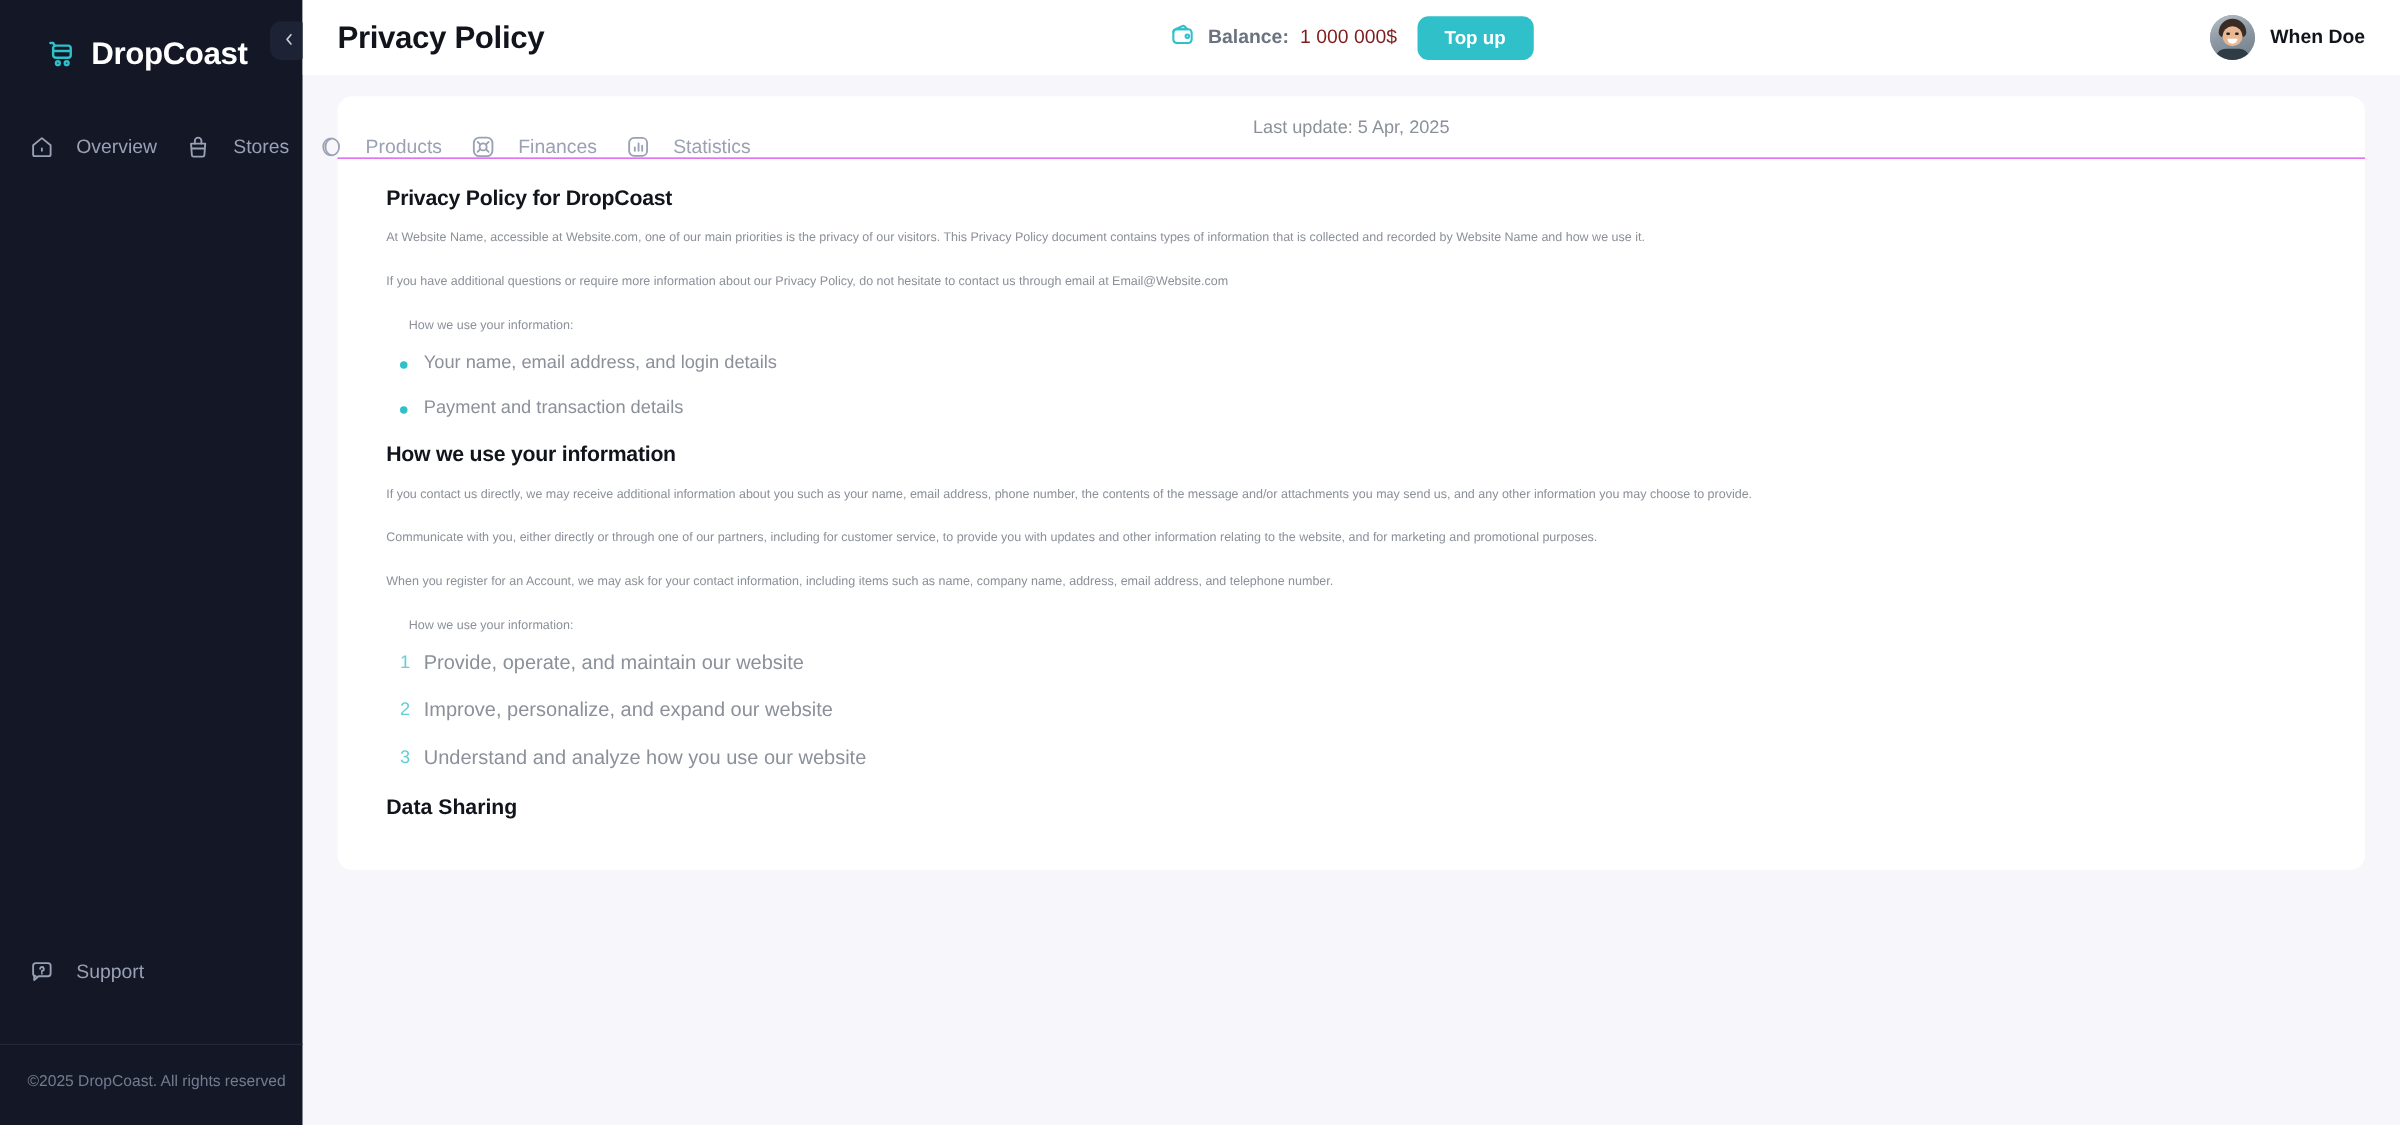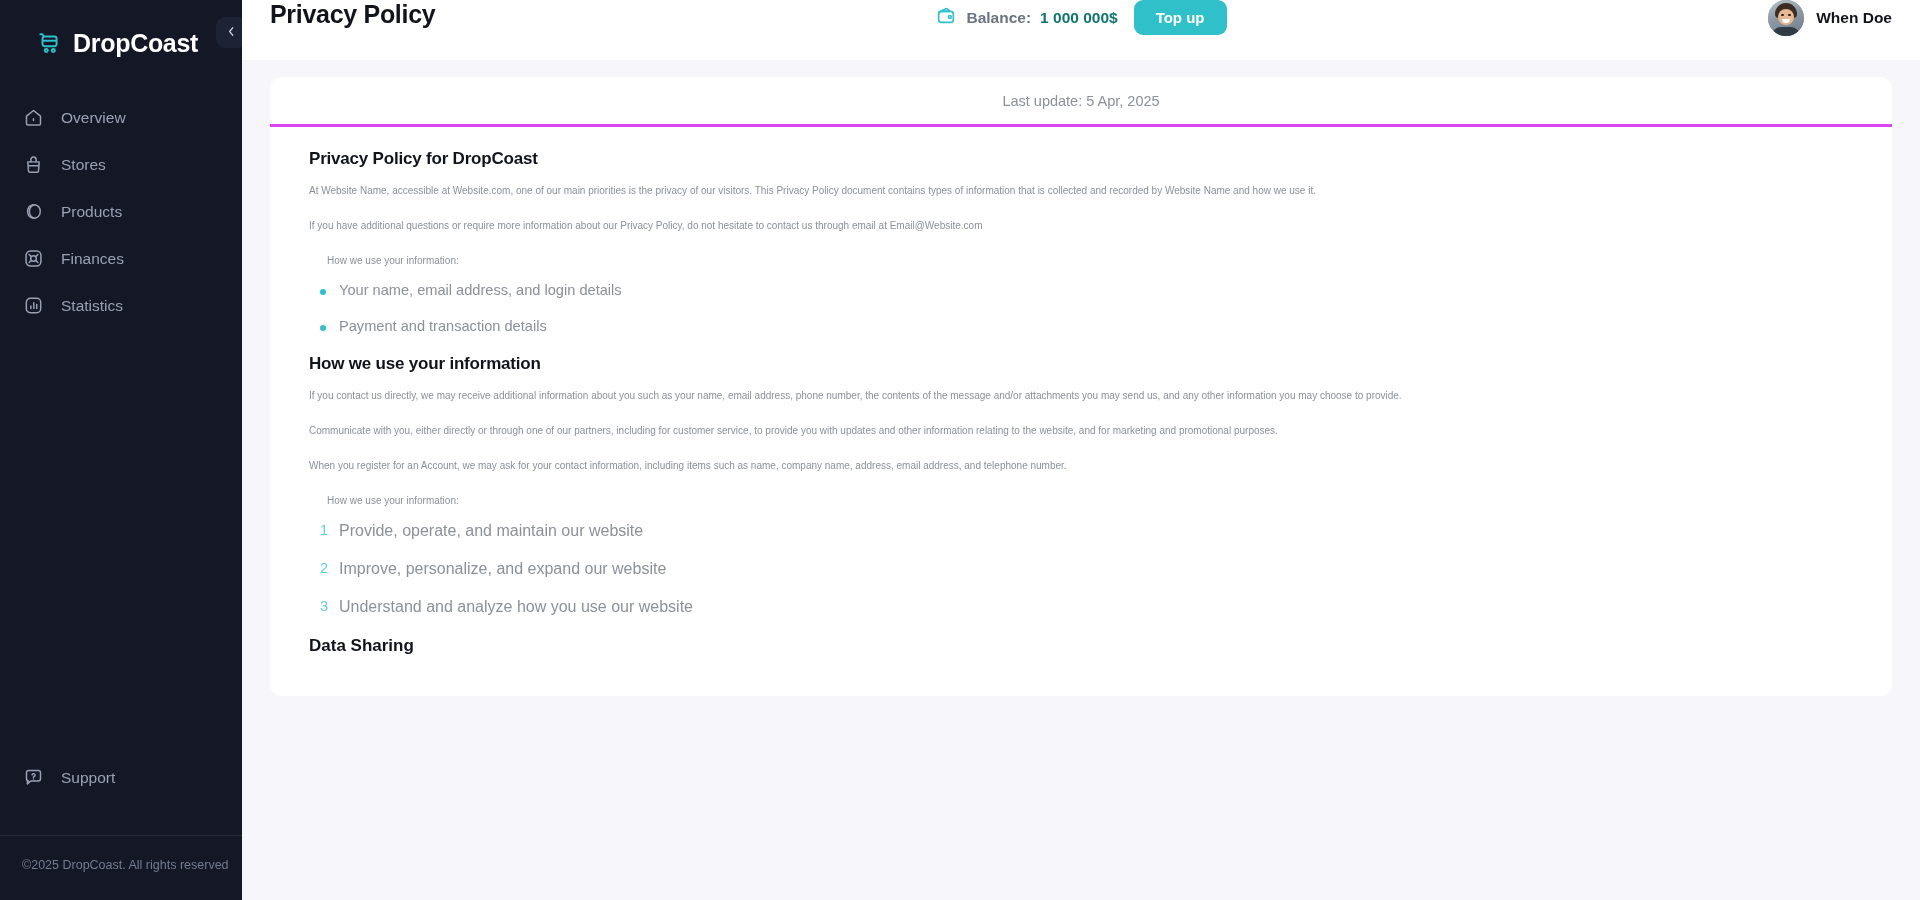--- a/index.html
+++ b/index.html
@@ -27,21 +27,21 @@
     color: #ffffff; font-size: 25px; font-weight: bold;
     letter-spacing: -0.3px;
   }
   .collapse-btn {
     position: absolute; top: 17px; left: 216px;
     width: 31px; height: 31px; border-radius: 9px;
     background: #1d2335;
     display: flex; align-items: center; justify-content: center;
     cursor: pointer; border: none;
   }
-  .nav { margin-top: 28px; display: flex; flex-direction: column; }
+  .nav { margin-top: 28px; display: flex; }
   .nav-item {
     display: flex; align-items: center; gap: 17px;
     height: 47px; padding-left: 22px;
     color: #9aa1b4; font-size: 15.5px;
     cursor: pointer; text-decoration: none;
   }
   .nav-item + .nav-item { margin-top: 0px; }
   .nav-item .ico { width: 22px; height: 22px; flex: none;
                    display: flex; align-items: center; justify-content: center; }
   .nav-spacer { flex: 1 1 auto; }
@@ -57,36 +57,36 @@
   .copyright {
     color: #6d7governing; color: #747c90; font-size: 12.5px;
     padding: 22px 0 0 22px; height: 64px;
   }
 
   
   .main { flex: 1 1 auto; display: flex; flex-direction: column;
           background: #f7f7fb; height: 900px; overflow: hidden; }
   .topbar {
     height: 60px; min-height: 60px; background: #ffffff;
-    display: flex; align-items: flex-start; padding: 0 28px 0 28px;
+    display: flex; align-items: center; padding: 0 28px 0 28px;
     position: relative;
   }
   .page-title {
     font-size: 25px; font-weight: bold; color: #12141c;
     letter-spacing: -0.3px;
   }
   .topbar-center {
     position: absolute; left: 0; right: 0;
     display: flex; align-items: center; justify-content: center; gap: 16px;
     pointer-events: none;
   }
   .topbar-center > * { pointer-events: auto; }
   .balance-wrap { display: flex; align-items: center; gap: 9px; }
   .balance-label { font-size: 15.5px; color: #6b7280; font-weight: bold; }
-  .balance-value { font-size: 15.5px; color: #0f766e; font-weight: bold; }
+  .balance-value { font-size: 15.5px; color: #7f1d1d; font-weight: normal; }
   .topup-btn {
     background: #2fc0c9; color: #ffffff; border: none;
     font-size: 15px; font-weight: bold;
     padding: 9px 22px; border-radius: 9px; cursor: pointer;
     font-family: "Liberation Sans", sans-serif;
   }
   .user-area {
     margin-left: auto; display: flex; align-items: center; gap: 12px;
     cursor: pointer;
   }
@@ -112,21 +112,21 @@
   .user-name { font-size: 15.5px; color: #12141c; font-weight: bold; }
 
   
   .content-scroll { flex: 1 1 auto; overflow: hidden; padding: 17px 28px 0 28px; }
   .card {
     background: #ffffff; border-radius: 12px;
     width: 100%;
   }
   .card-head {
     height: 50px; display: flex; align-items: center; justify-content: center;
-    border-bottom: 3px solid #d946ef;
+    border-bottom: 1px solid #d946ef;
   }
   .last-update { font-size: 14.5px; color: #8b9099; }
   .card-body { padding: 22px 39px 40px 39px; }
 
   h2.sec {
     font-size: 17px; font-weight: bold; color: #12141c;
     margin: 0 0 14px 0; letter-spacing: -0.2px;
   }
   h2.sec.gap { margin-top: 20px; }
   p.para {

